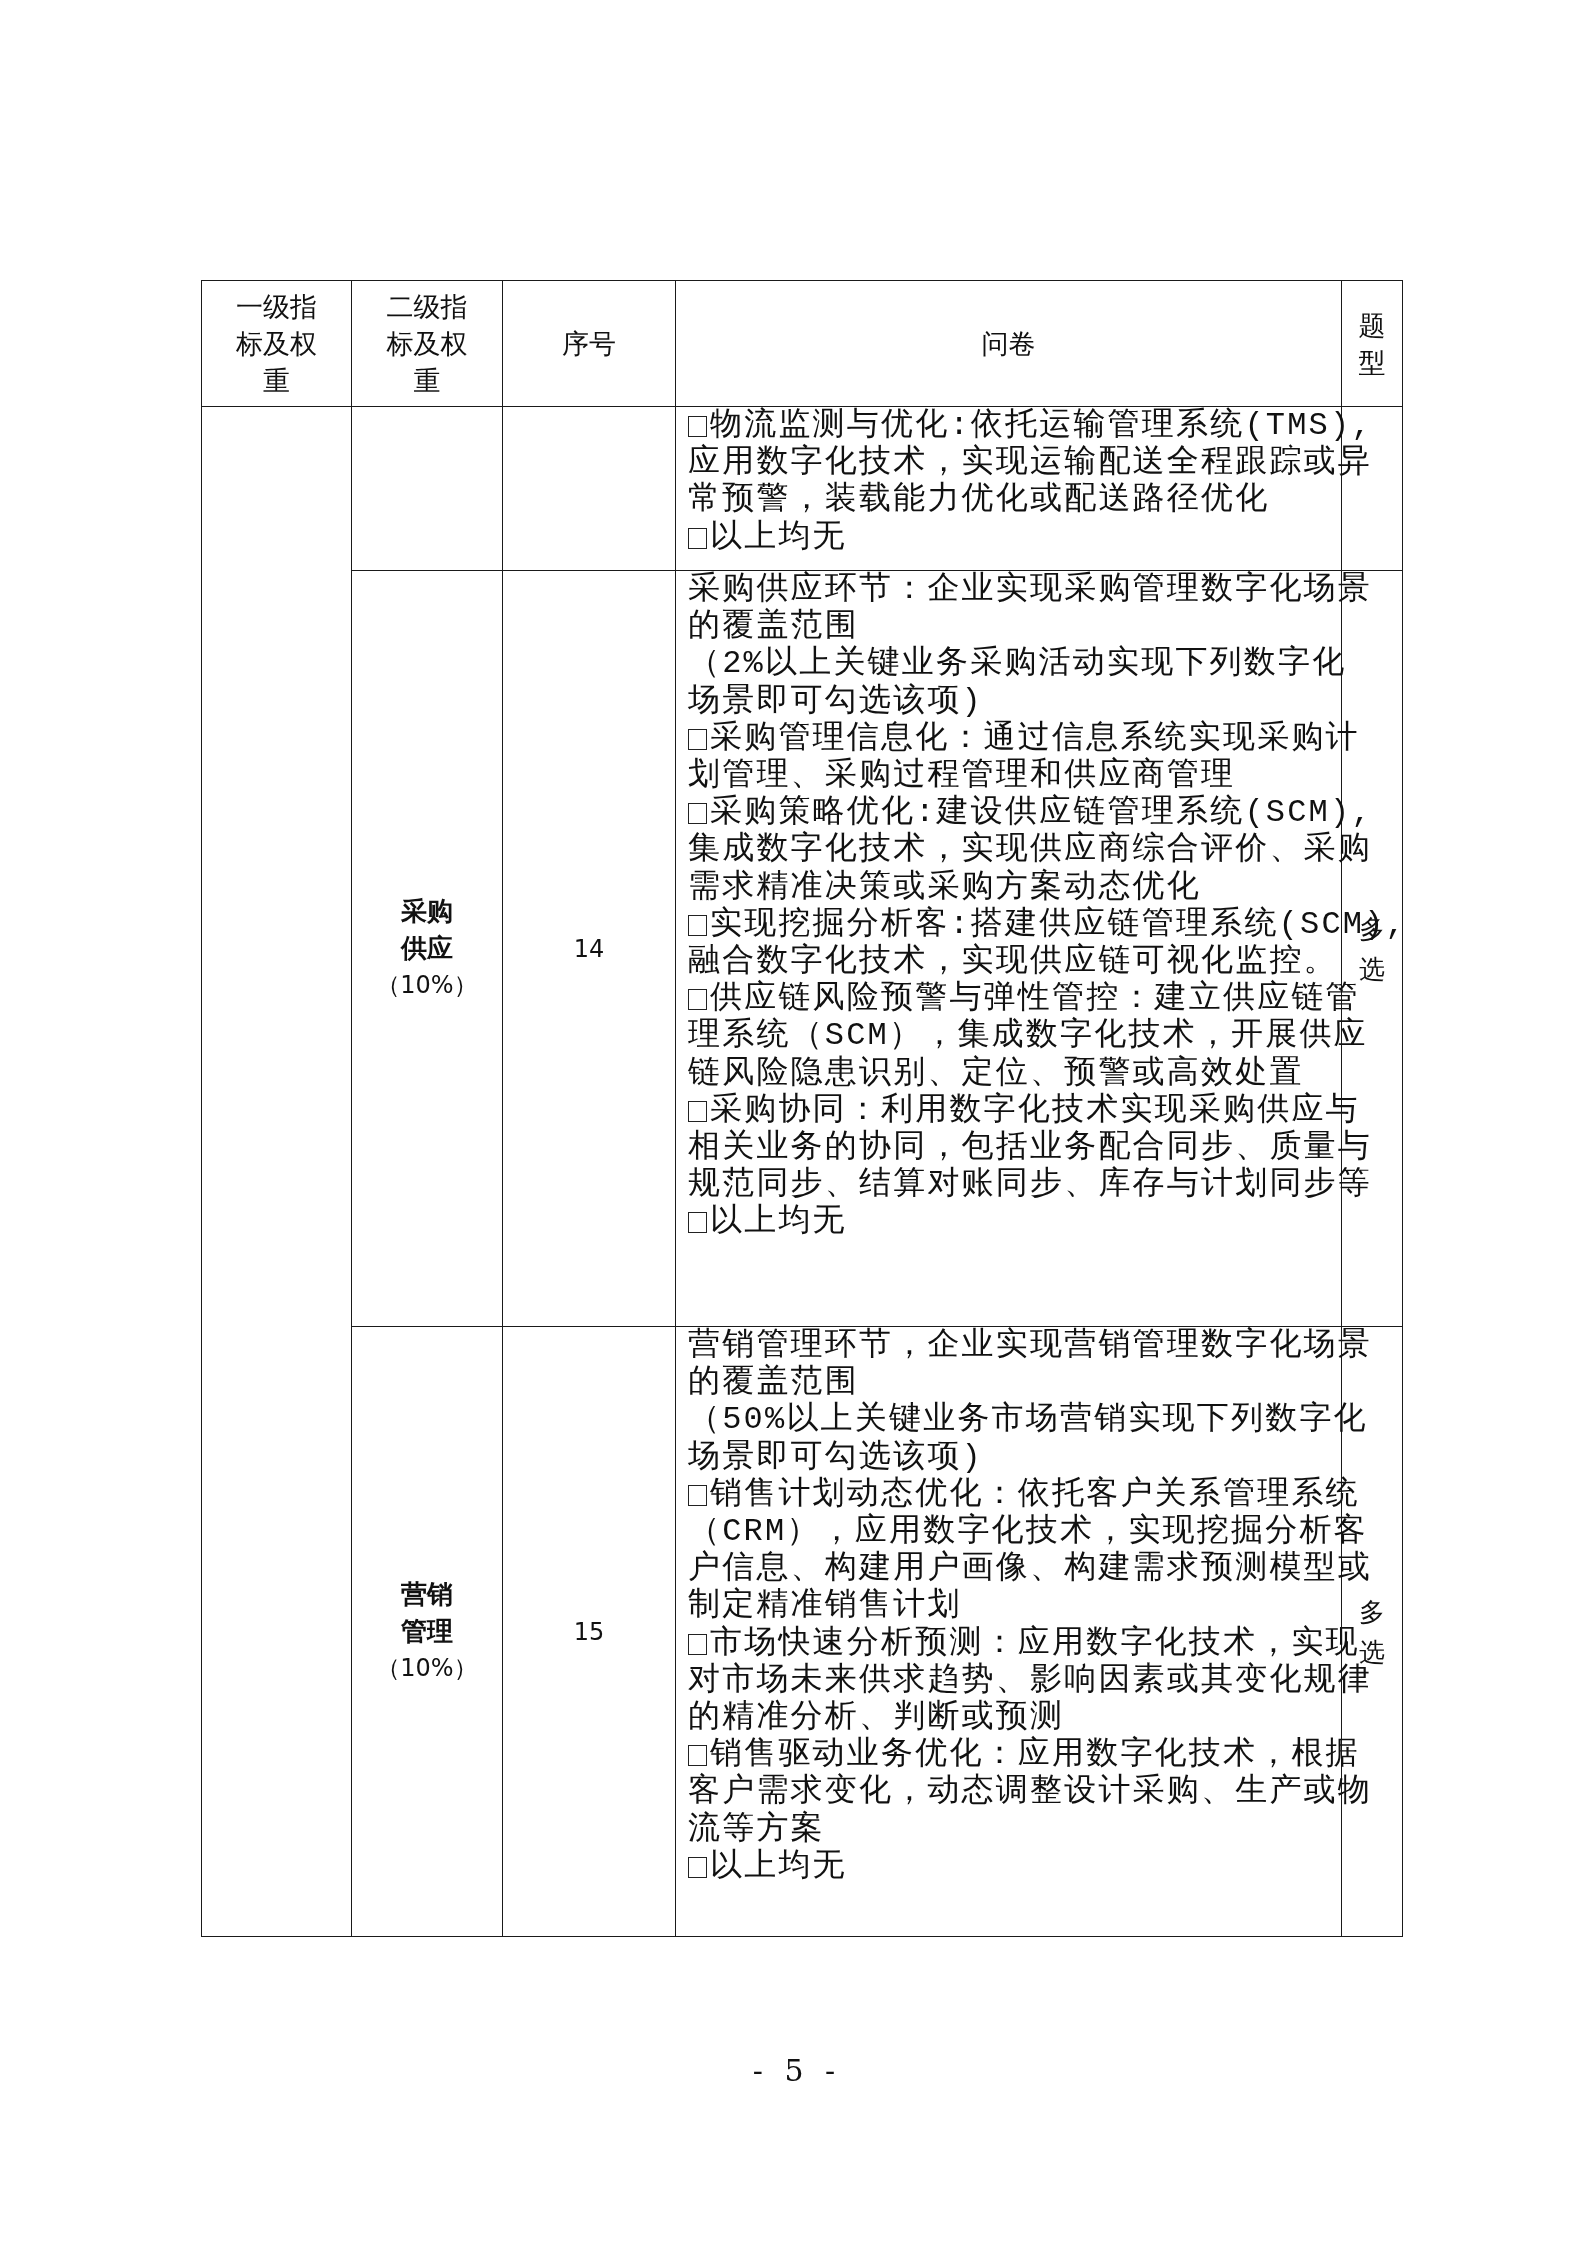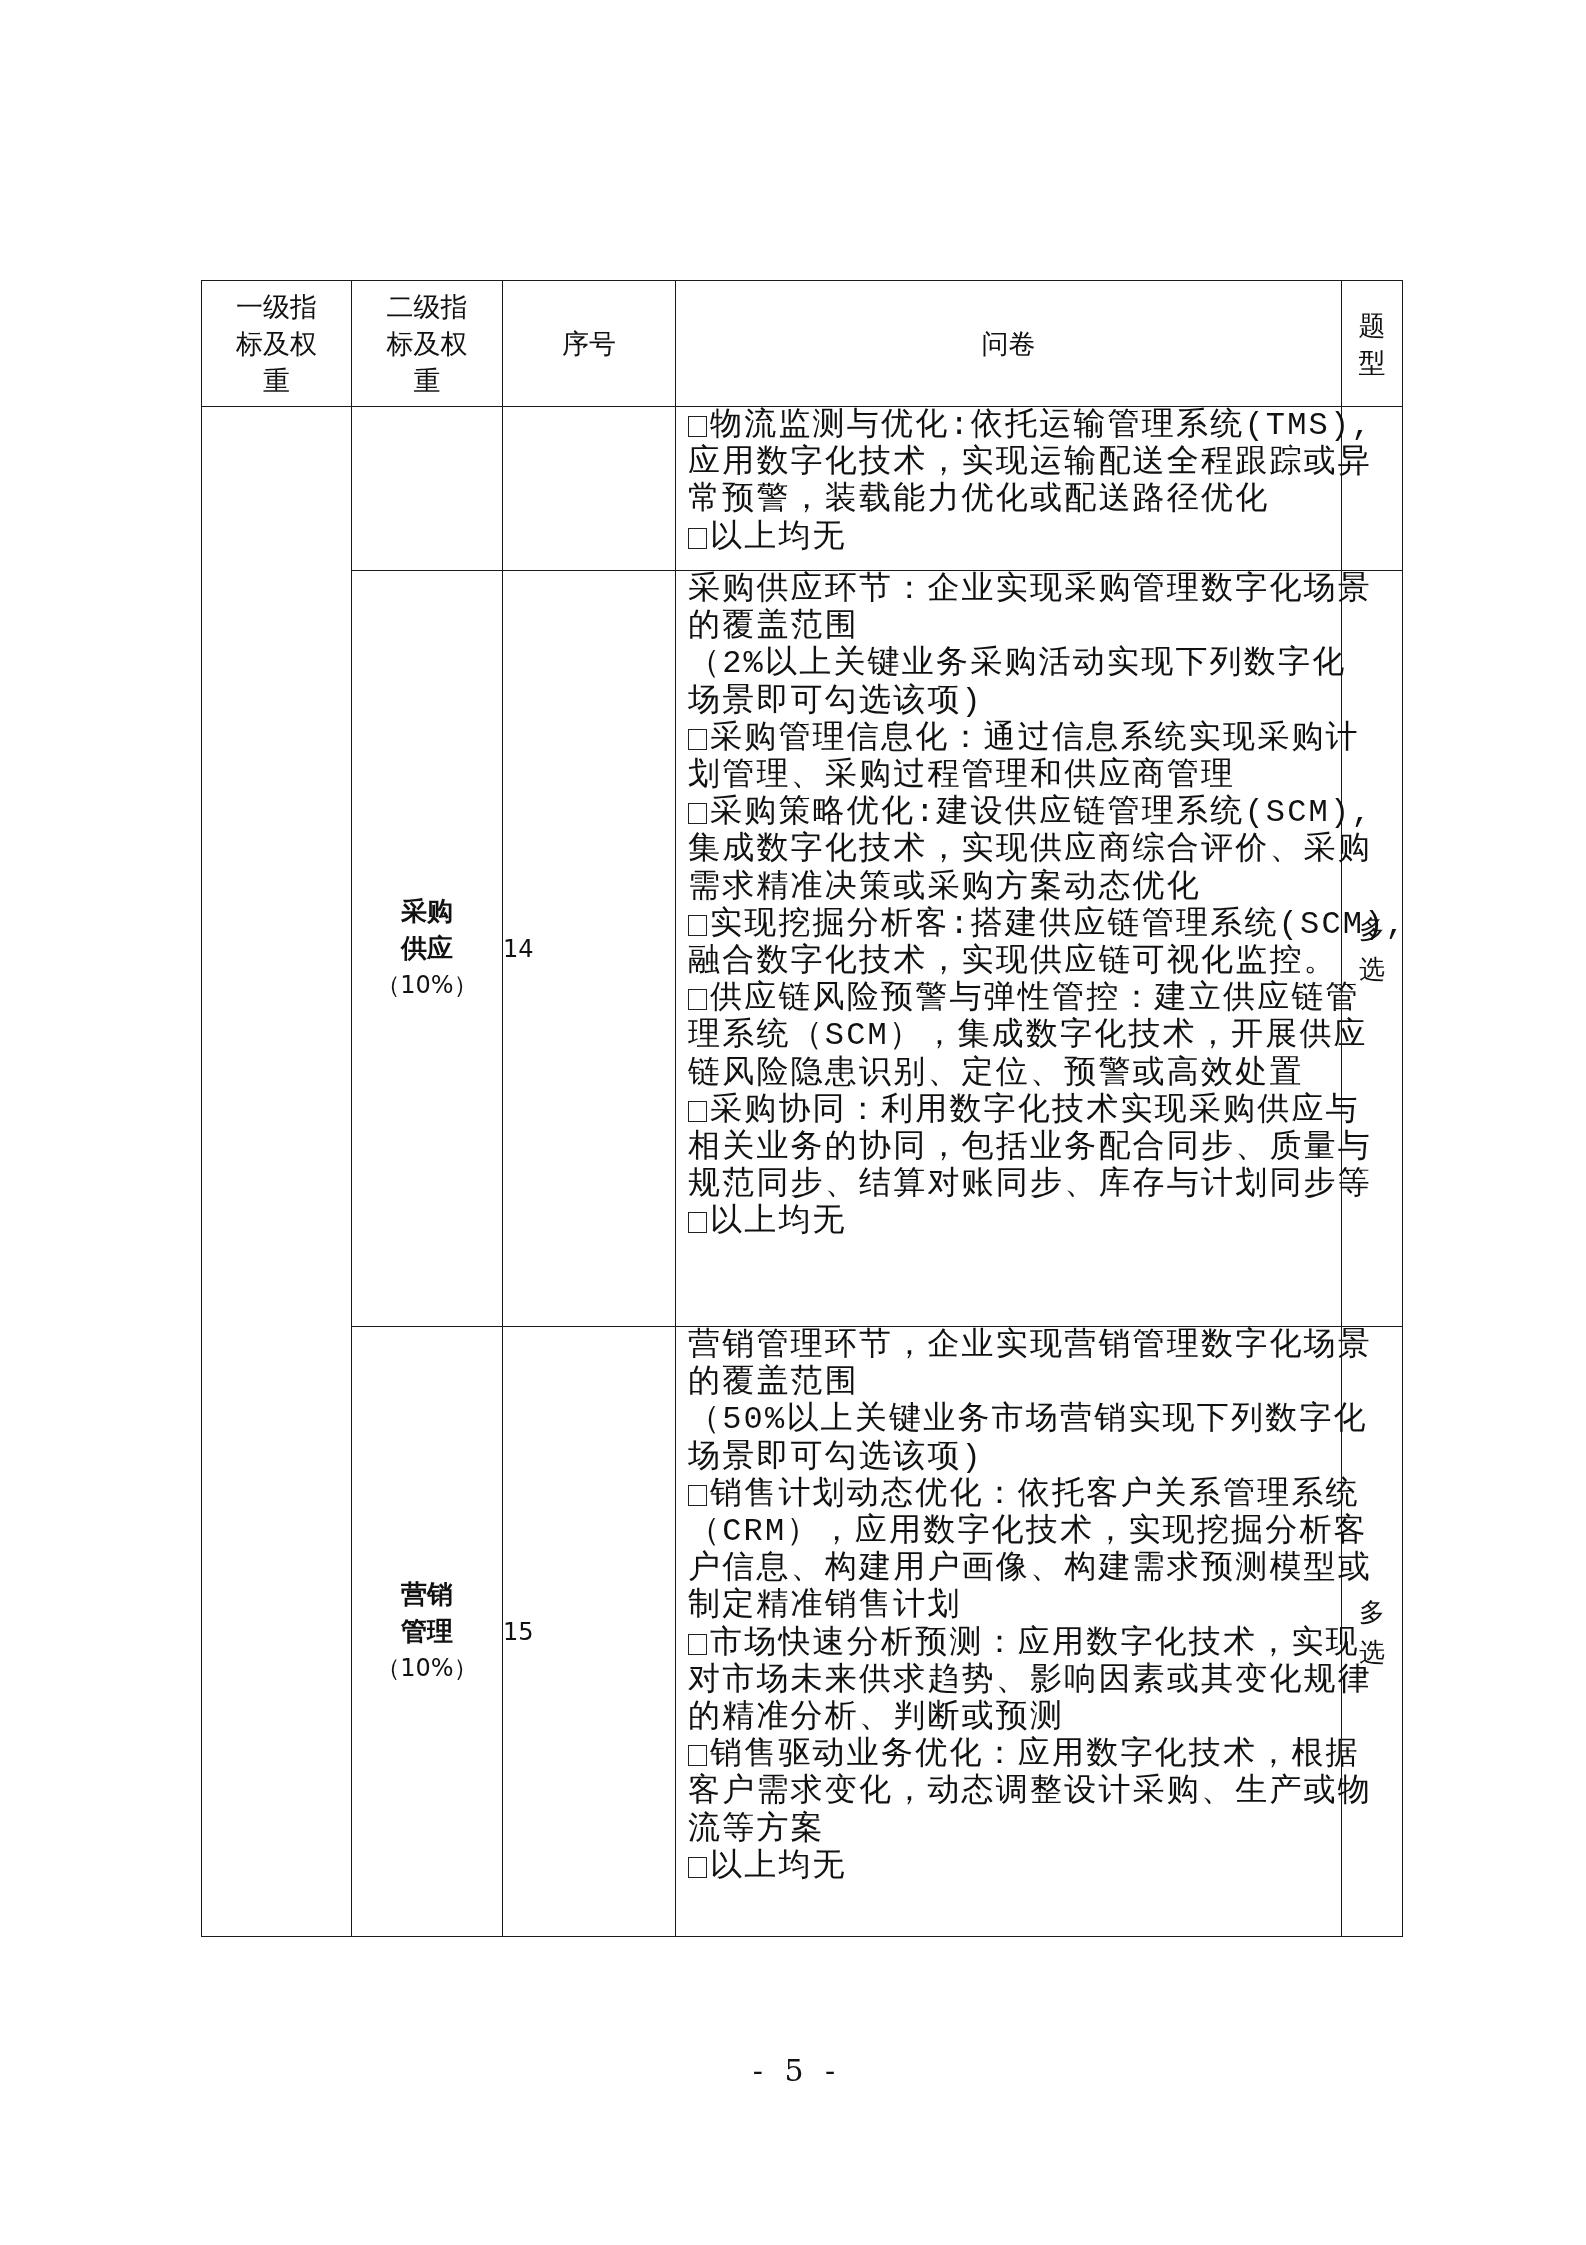--- a/index.html
+++ b/index.html
@@ -5,21 +5,21 @@
   html, body { margin:0; padding:0; background:#ffffff; }
   body { width:1586px; height:2245px; position:relative; font-family:"DejaVu Serif", "Liberation Serif", serif; color:#111; }
   .page { position:absolute; left:4px; top:0; width:1586px; height:1644px; }
   table.survey { position:absolute; left:197px; top:280px; border-collapse:collapse; table-layout:fixed; width:1201px; }
   table.survey td, table.survey th { border:1.6px solid #1a1a1a; padding:0; vertical-align:middle; }
   col.c1 { width:150px; } col.c2 { width:151px; } col.c3 { width:173px; } col.c4 { width:666px; } col.c5 { width:61px; }
   th { font-weight:normal; font-size:27px; line-height:37px; text-align:center; }
   .hdr-row { height:126px; }
   .cell-center { text-align:center; font-size:24px; line-height:37px; font-family:"DejaVu Sans", "Liberation Sans", sans-serif; }
   .cell-center .cn { font-family:"DejaVu Serif", "Liberation Serif", serif; font-size:26px;font-weight:bold; }
-  .num { font-family:"DejaVu Sans", "Liberation Sans", sans-serif; font-size:24px; }
+  .num { font-family:"DejaVu Sans", "Liberation Sans", sans-serif; font-size:24px; text-align:center; }
   .q { padding:0 12px 0 12px !important; vertical-align:top !important; font-size:32px; line-height:37.2px; letter-spacing:2.2px;font-family:Liberation Mono, monospace; }
   .q .line { display:block; white-space:nowrap; }
   .chk { display:inline-block; width:19px; height:21px; border:1.5px solid #222; vertical-align:-3px; margin-right:3px; box-sizing:border-box; }
   .type { text-align:center; font-size:26px; line-height:40px; }
   .type span { display:block; }
   .footer { position:absolute; top:2053px; left:0; width:1586px; text-align:center; font-size:30px; letter-spacing:6px; font-family:"DejaVu Serif","Liberation Serif",serif; }
 </style>
 </head>
 <body>
 

